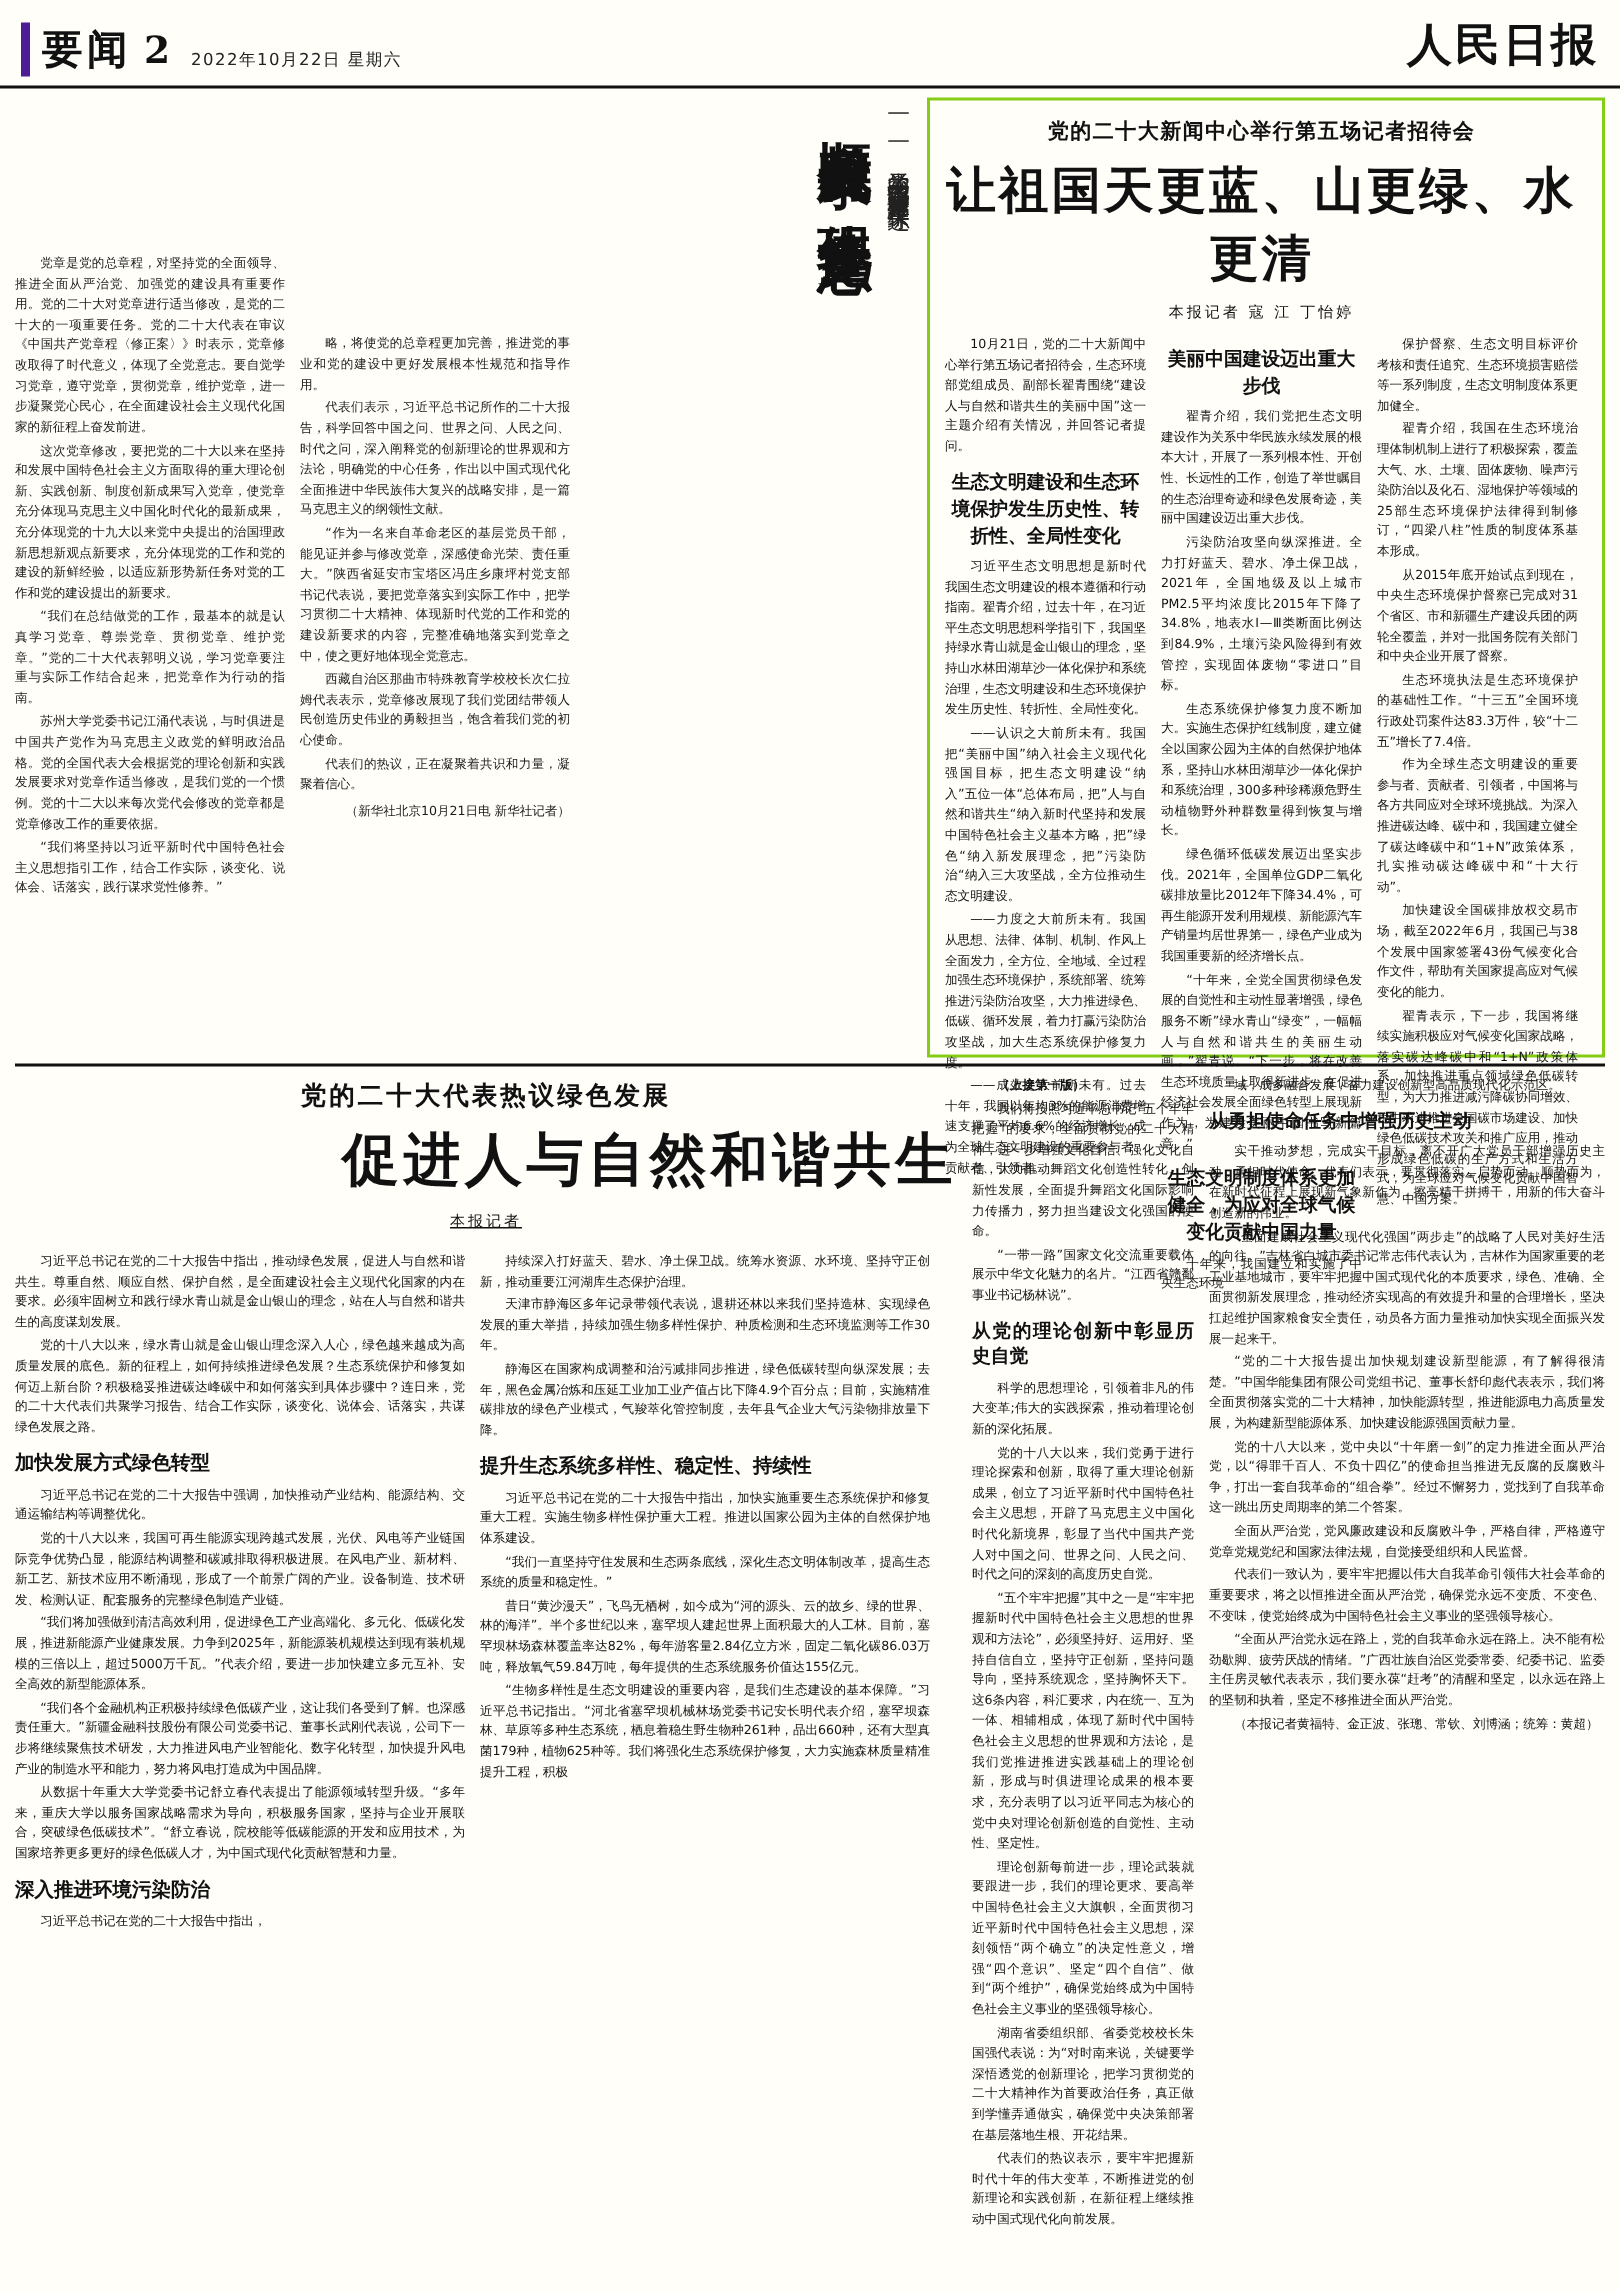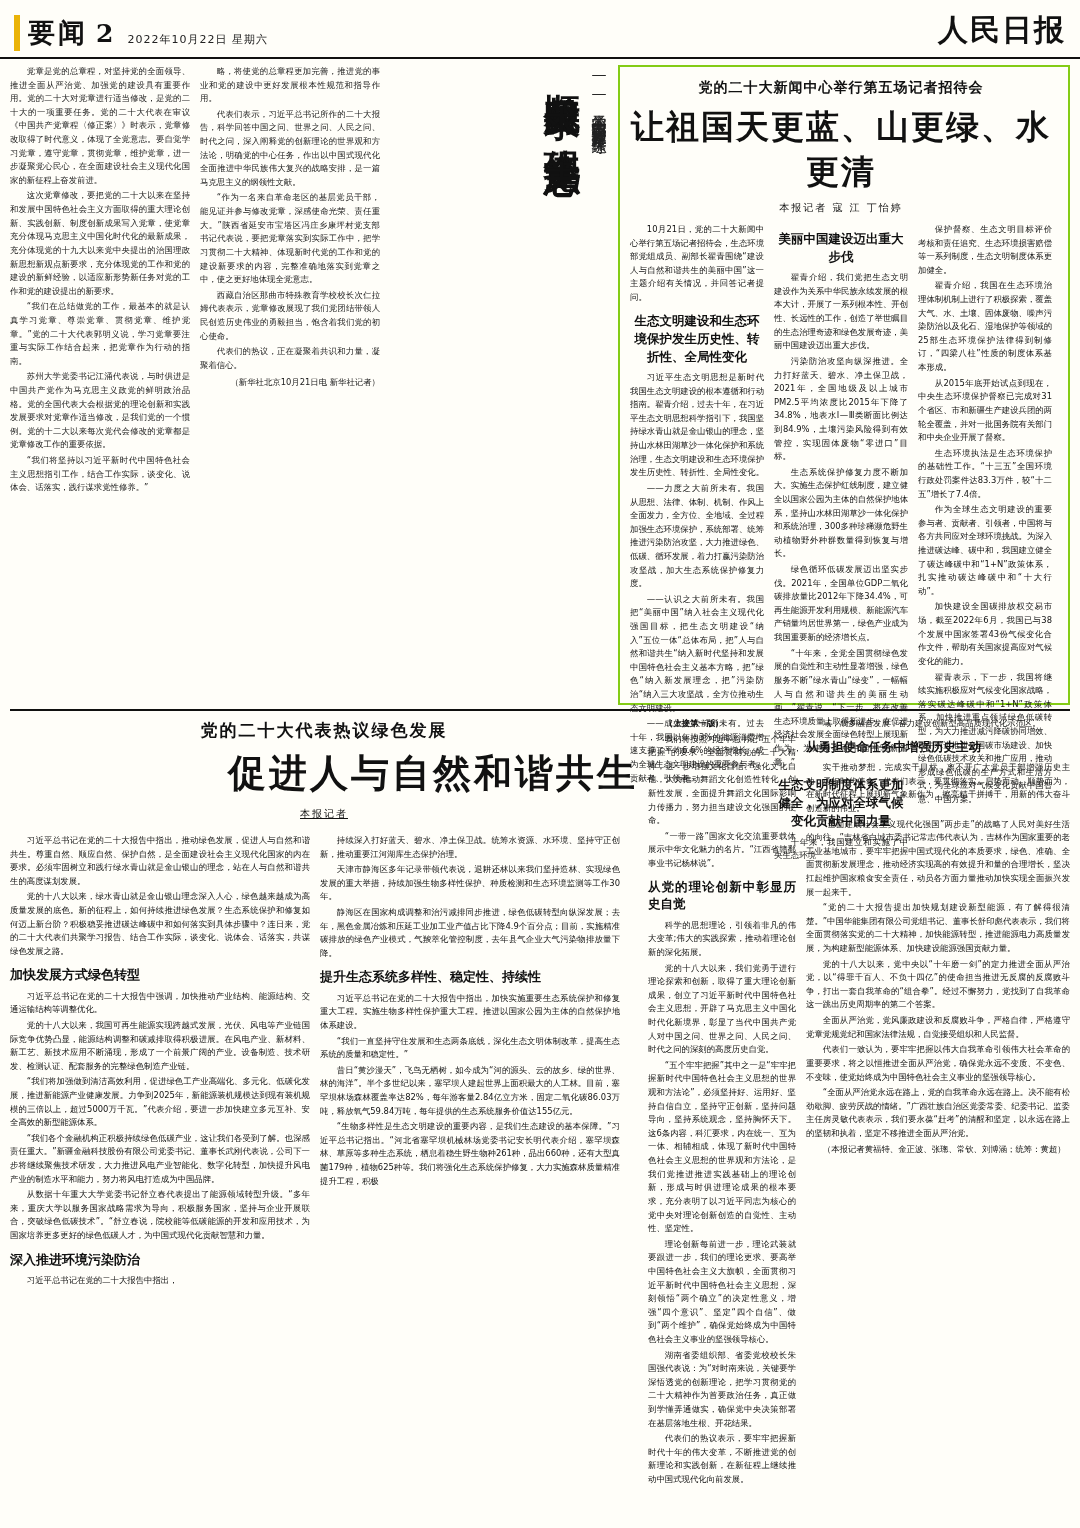--- a/index.html
+++ b/index.html
@@ -13,41 +13,41 @@
   .page{position:relative;width:1080px;height:1528px;padding:0;box-sizing:border-box;}
 
   
   .masthead{
     display:flex;align-items:flex-end;justify-content:space-between;
     padding:10px 14px 6px 14px;border-bottom:2px solid #111;
   }
   .mh-left{display:flex;align-items:flex-end;gap:14px;}
   .mh-badge{
     display:flex;align-items:center;gap:8px;
-    border-left:6px solid #eab308;padding-left:8px;
+    border-left:6px solid #4c1d95;padding-left:8px;
   }
   .mh-title{font-family:"DejaVu Serif","Liberation Serif",serif;font-size:27px;font-weight:bold;letter-spacing:3px;}
   .mh-num{font-family:"DejaVu Serif","Liberation Serif",serif;font-size:25px;font-weight:bold;}
   .mh-date{font-size:11px;color:#222;padding-bottom:4px;letter-spacing:1px;}
   .mh-right{font-family:"DejaVu Serif","Liberation Serif",serif;font-size:30px;font-weight:bold;letter-spacing:2px;color:#111;}
 
   
   .top-zone{display:flex;gap:0;padding:6px 10px 0 10px;height:646px;box-sizing:border-box;}
   .left-block{width:600px;display:flex;flex-direction:row-reverse;gap:0;}
   .vtitle-wrap{display:flex;flex-direction:row;align-items:flex-start;}
   .vtitle{
     writing-mode:vertical-rl;text-orientation:upright;
     font-family:"DejaVu Serif","Liberation Serif",serif;
     font-weight:bold;line-height:1.06;
     margin:0 4px;
   }
   .vtitle.main{font-size:36px;letter-spacing:2px;height:580px;}
   .vtitle.sub{font-size:15px;letter-spacing:1px;height:560px;color:#222;font-weight:normal;}
 
-  .cols{display:flex;gap:10px;flex:1;}
+  .cols{display:flex;gap:10px;flex:1;align-items:center;}
   .col{
     font-size:8.4px;line-height:1.62;text-align:justify;
     color:#1a1a1a;
   }
   .col p{margin:0 0 2px 0;text-indent:2em;}
   .sig{text-align:right;font-size:8.4px;margin-top:4px;}
 
   
   .boxed{
     width:auto;flex:1;border:2px solid #84cc16;margin-left:8px;
@@ -143,22 +143,22 @@
     <div class="boxed">
       <div class="boxed-shoulder">党的二十大新闻中心举行第五场记者招待会</div>
       <div class="boxed-head">让祖国天更蓝、山更绿、水更清</div>
       <div class="boxed-byline">本报记者  寇  江   丁怡婷</div>
       <div class="boxed-cols">
 
         <div class="bcol" style="flex:1">
           <p>10月21日，党的二十大新闻中心举行第五场记者招待会，生态环境部党组成员、副部长翟青围绕“建设人与自然和谐共生的美丽中国”这一主题介绍有关情况，并回答记者提问。</p>
           <div class="subhead">生态文明建设和生态环境保护发生历史性、转折性、全局性变化</div>
           <p>习近平生态文明思想是新时代我国生态文明建设的根本遵循和行动指南。翟青介绍，过去十年，在习近平生态文明思想科学指引下，我国坚持绿水青山就是金山银山的理念，坚持山水林田湖草沙一体化保护和系统治理，生态文明建设和生态环境保护发生历史性、转折性、全局性变化。</p>
+          <p>——认识之大前所未有。我国把“美丽中国”纳入社会主义现代化强国目标，把生态文明建设“纳入”五位一体“总体布局，把”人与自然和谐共生“纳入新时代坚持和发展中国特色社会主义基本方略，把”绿色“纳入新发展理念，把”污染防治“纳入三大攻坚战，全方位推动生态文明建设。</p>
           <p>——力度之大前所未有。我国从思想、法律、体制、机制、作风上全面发力，全方位、全地域、全过程加强生态环境保护，系统部署、统筹推进污染防治攻坚，大力推进绿色、低碳、循环发展，着力打赢污染防治攻坚战，加大生态系统保护修复力度。</p>
-          <p>——认识之大前所未有。我国把“美丽中国”纳入社会主义现代化强国目标，把生态文明建设“纳入”五位一体“总体布局，把”人与自然和谐共生“纳入新时代坚持和发展中国特色社会主义基本方略，把”绿色“纳入新发展理念，把”污染防治“纳入三大攻坚战，全方位推动生态文明建设。</p>
           <p>——成效之大前所未有。过去十年，我国以年均3%的能源消费增速支撑了平均6.6%的经济增长，成为全球生态文明建设的重要参与者、贡献者、引领者。</p>
         </div>
 
         <div class="bcol" style="flex:1">
           <div class="subhead">美丽中国建设迈出重大步伐</div>
           <p>翟青介绍，我们党把生态文明建设作为关系中华民族永续发展的根本大计，开展了一系列根本性、开创性、长远性的工作，创造了举世瞩目的生态治理奇迹和绿色发展奇迹，美丽中国建设迈出重大步伐。</p>
           <p>污染防治攻坚向纵深推进。全力打好蓝天、碧水、净土保卫战，2021年，全国地级及以上城市PM2.5平均浓度比2015年下降了34.8%，地表水Ⅰ—Ⅲ类断面比例达到84.9%，土壤污染风险得到有效管控，实现固体废物“零进口”目标。</p>
           <p>生态系统保护修复力度不断加大。实施生态保护红线制度，建立健全以国家公园为主体的自然保护地体系，坚持山水林田湖草沙一体化保护和系统治理，300多种珍稀濒危野生动植物野外种群数量得到恢复与增长。</p>
           <p>绿色循环低碳发展迈出坚实步伐。2021年，全国单位GDP二氧化碳排放量比2012年下降34.4%，可再生能源开发利用规模、新能源汽车产销量均居世界第一，绿色产业成为我国重要新的经济增长点。</p>
           <p>“十年来，全党全国贯彻绿色发展的自觉性和主动性显著增强，绿色服务不断”绿水青山“绿变”，一幅幅人与自然和谐共生的美丽生动画，”翟青说。“下一步，将在改善生态环境质量上取得新进步，在促进经济社会发展全面绿色转型上展现新作为，为建设美丽中国书写新篇章。”</p>

